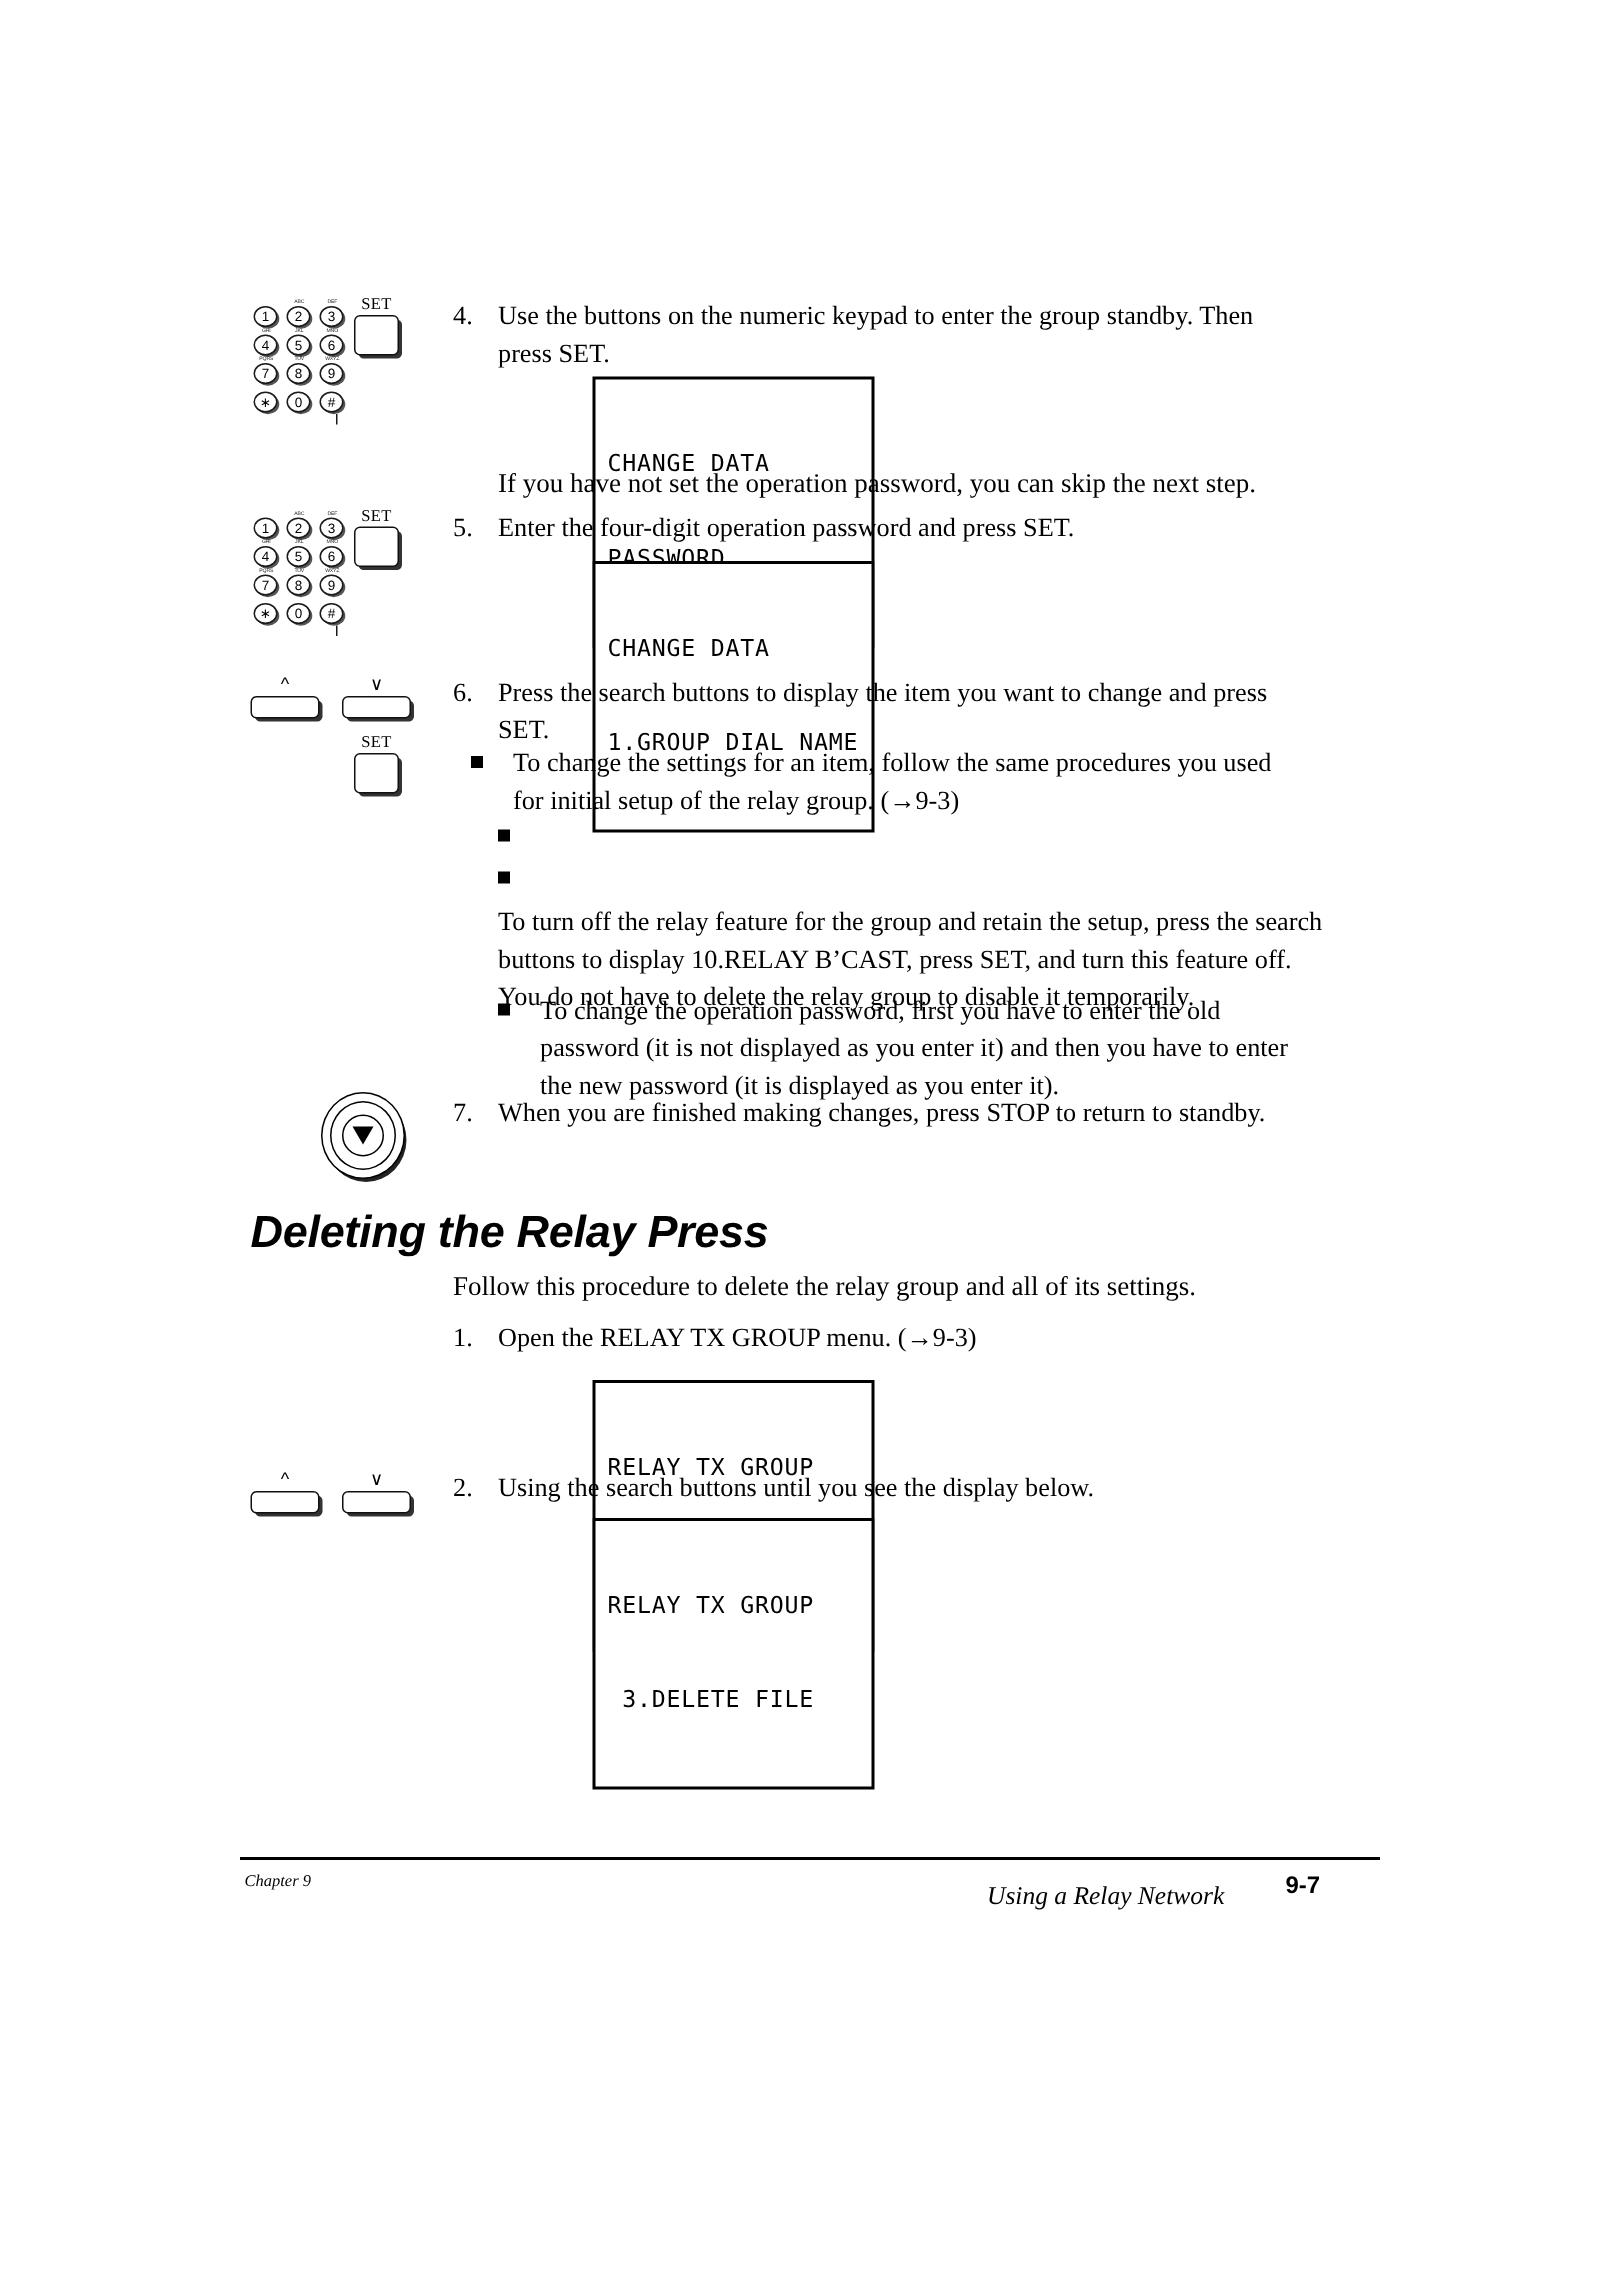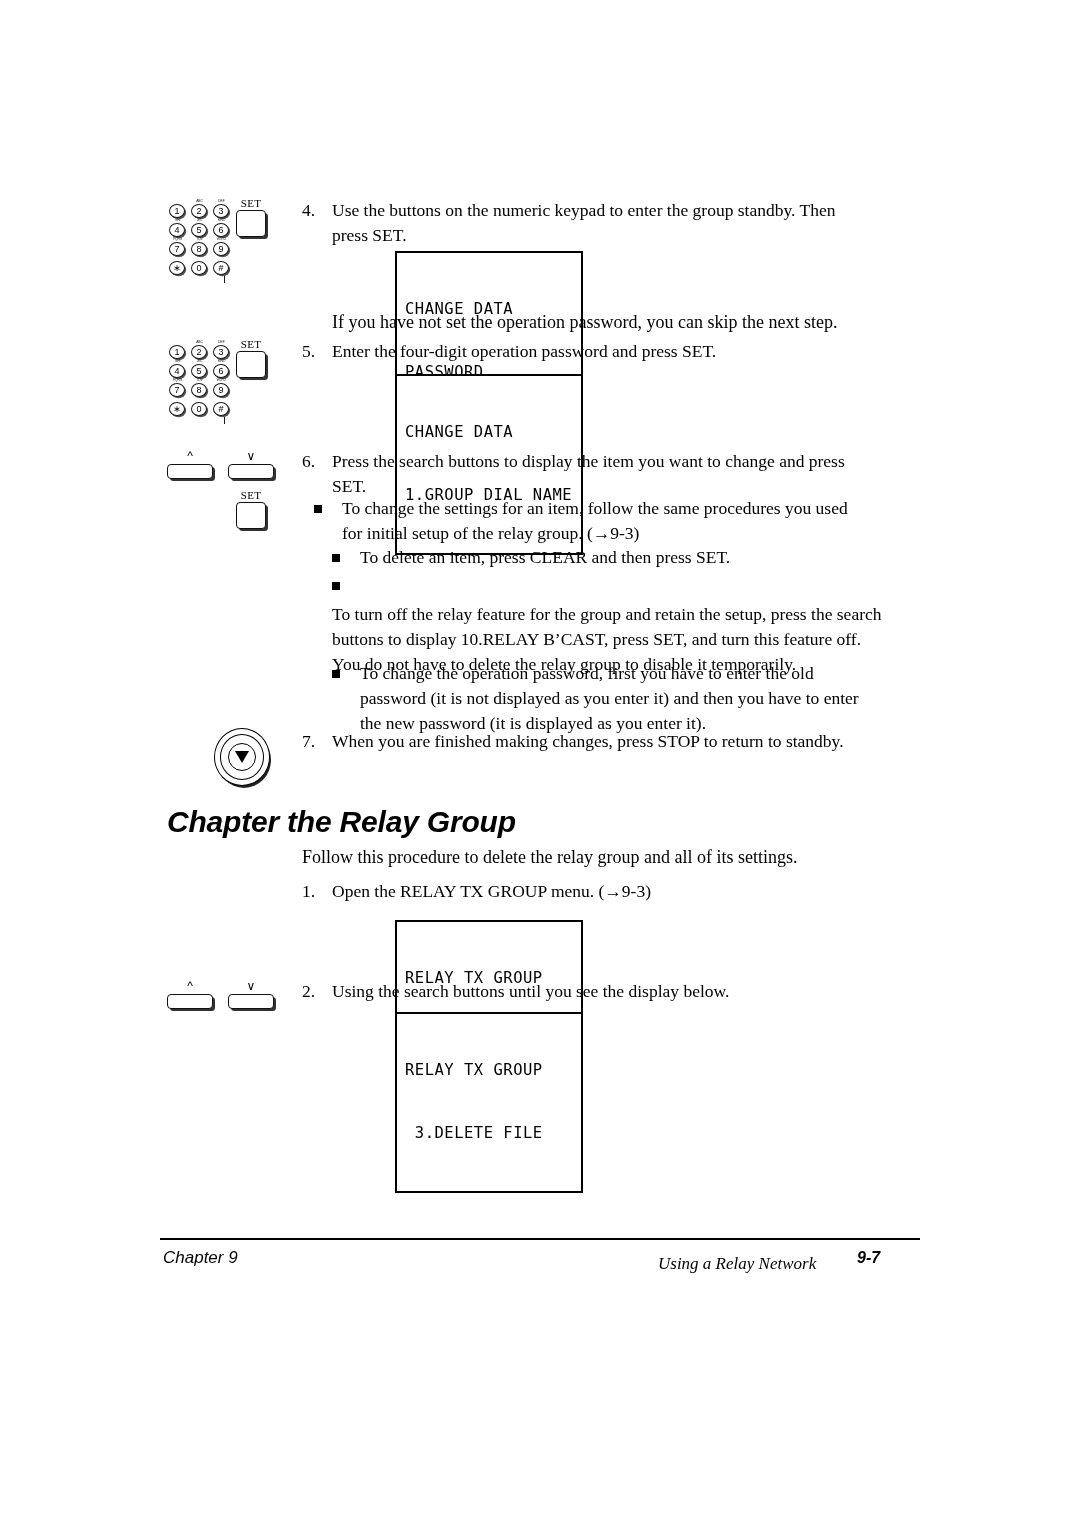--- a/index.html
+++ b/index.html
@@ -241,23 +241,23 @@
   
   .footer-rule {
     position: absolute;
     left: 160px;
     width: 760px;
     height: 2px;
     background: #000;
   }
   .footer-left {
     position: absolute;
-    font-family: Liberation Sans, sans-serif;
+    font-family: Liberation Serif, serif;
     font-style: italic;
-    font-size: 17px;
+    font-size: 11px;
   }
   .footer-right {
     position: absolute;
     font-family: "Liberation Serif", serif;
     font-style: italic;
     font-size: 17px;
   }
   .footer-page {
     position: absolute;
     font-family: "Liberation Sans", sans-serif;
@@ -459,21 +459,20 @@
     <div class="step-text">Press the search buttons to display the item you want to change and press SET.</div>
   </div>
 
   <div class="bullet-row" style="left:314px; top:496px; width:548px;">
     <div class="bullet-mark"><span class="bullet-sq"></span></div>
     <div class="bullet-text">To change the settings for an item, follow the same procedures you used for initial setup of the relay group. (→9-3)</div>
   </div>
 
   <div class="bullet-row" style="left:332px; top:545px; width:548px;">
     <div class="bullet-mark"><span class="bullet-sq"></span></div>
-    <div class="bullet-text">To delete an item, press CLEAR and then press SET.</div>
   </div>
 
   <div class="bullet-row" style="left:332px; top:573px; width:552px;flex-direction:column;">
     <div class="bullet-mark"><span class="bullet-sq"></span></div>
     <div class="bullet-text">To turn off the relay feature for the group and retain the setup, press the search buttons to display 10.RELAY B’CAST, press SET, and turn this feature off. You do not have to delete the relay group to disable it temporarily.</div>
   </div>
 
   <div class="bullet-row" style="left:332px; top:661px; width:552px;">
     <div class="bullet-mark"><span class="bullet-sq"></span></div>
     <div class="bullet-text">To change the operation password, first you have to enter the old password (it is not displayed as you enter it) and then you have to enter the new password (it is displayed as you enter it).</div>
@@ -484,21 +483,21 @@
     <div class="ring-mid"></div>
     <div class="ring-in"></div>
     <div class="tri"></div>
   </div>
 
   <div class="step" style="left:302px; top:729px; width:600px;">
     <div class="step-num">7.</div>
     <div class="step-text">When you are finished making changes, press STOP to return to standby.</div>
   </div>
 
-  <div class="section-head" style="left:167px; top:805px;">Chapter the Relay Group</div>
+  <div class="section-head" style="left:167px; top:805px;">Deleting the Relay Press</div>
 
   <div class="plain-para" style="left:302px; top:845px; width:580px;">Follow this procedure to delete the relay group and all of its settings.</div>
 
   <div class="step" style="left:302px; top:879px; width:570px;">
     <div class="step-num">1.</div>
     <div class="step-text">Open the RELAY TX GROUP menu. (→9-3)</div>
   </div>
 
   <div class="lcd" style="left:395px; top:920px; width:188px;">
     <span class="lcd-line">RELAY TX GROUP</span>
@@ -522,15 +521,15 @@
   </div>
 
   <div class="lcd" style="left:395px; top:1012px; width:188px;">
     <span class="lcd-line">RELAY TX GROUP</span>
     <span class="lcd-line"> 3.DELETE FILE</span>
   </div>
 
   <div class="footer-rule" style="top:1238px;"></div>
   <div class="footer-left" style="left:163px; top:1248px;">Chapter 9</div>
   <div class="footer-right" style="left:658px; top:1254px;">Using a Relay Network</div>
-  <div class="footer-page" style="left:857px; top:1249px;font-style:italic;">9-7</div>
+  <div class="footer-page" style="left:857px; top:1249px;">9-7</div>
 
 </div>
 
 </body></html>

